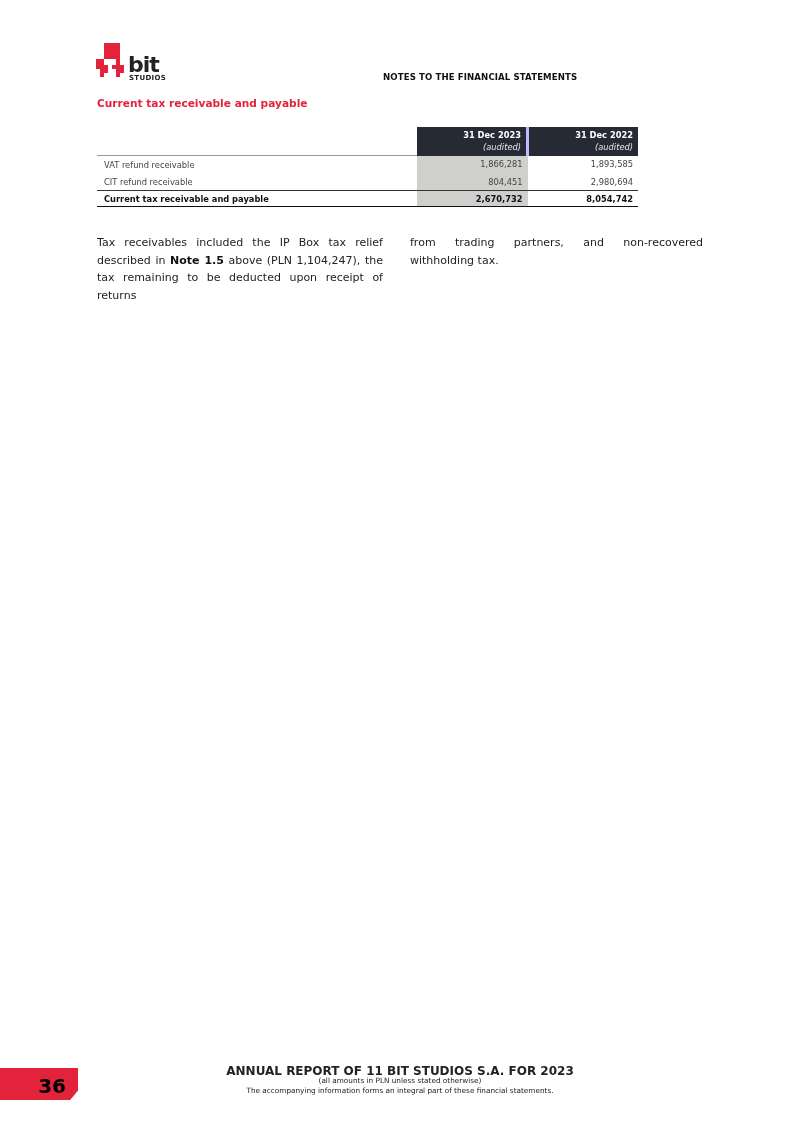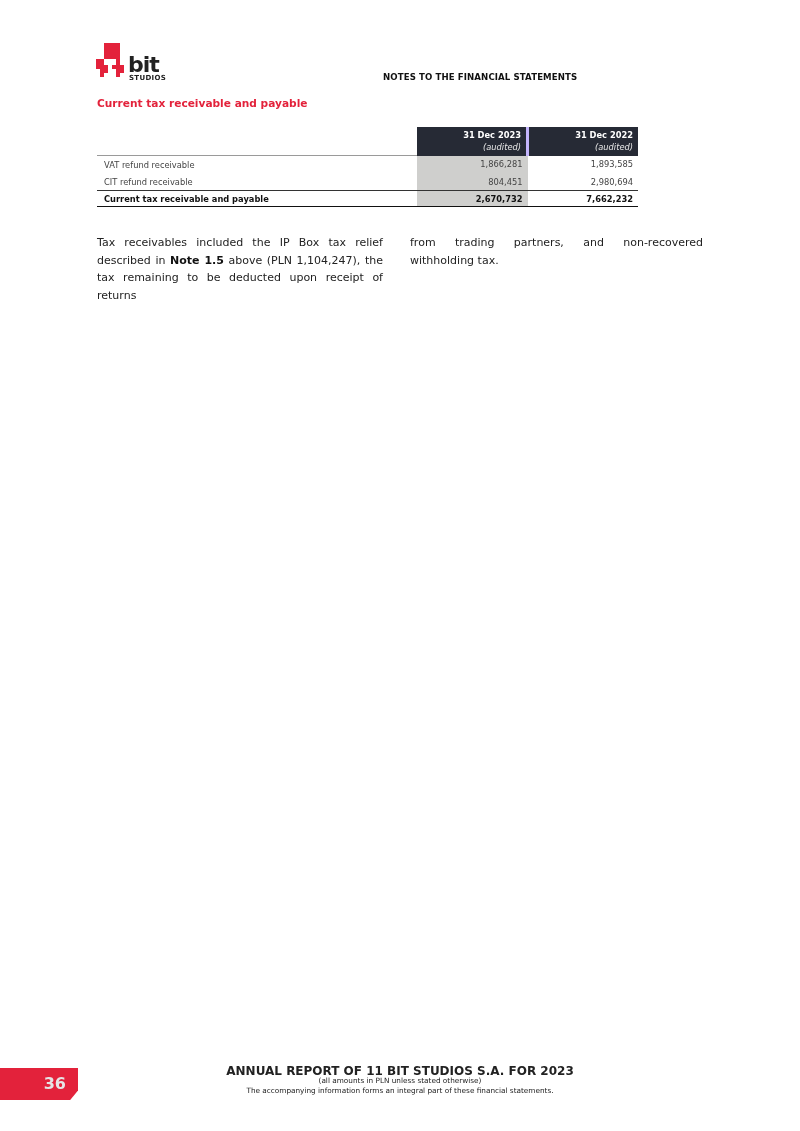--- a/index.html
+++ b/index.html
@@ -34,21 +34,21 @@
     table.fin tbody td.shade { background: #cfcfcd; }
     table.fin tbody tr.total td { font-weight: bold; color: #111; border-top: 1.5px solid #333; border-bottom: 1.5px solid #111; height: 15px; }
     .col { position: absolute; top: 234px; width: 286px; font-size: 11px; line-height: 17.5px; color: #222; text-align: justify; }
     .col.left { left: 97px; }
     .col.right { left: 410px; width: 293px; }
     .col b { font-weight: bold; color: #111; }
     .page-tab {
       position: absolute; left: 0; top: 1068px; width: 78px; height: 32px; background: #e3223b;
       clip-path: polygon(0 0, 100% 0, 100% 70%, 90% 100%, 0 100%);
     }
-    .page-num { position: absolute; right: 12px; top: 6px; color: #e5e5e5; font-weight: bold; font-size: 16px; }
+    .page-num { position: absolute; right: 12px; top: 6px; color: #000000; font-weight: bold; font-size: 20px; }
     .footer { position: absolute; left: 200px; top: 1066px; width: 400px; text-align: center; color: #222; }
     .footer .f1 { font-size: 12px; font-weight: bold; line-height: 10px; }
     .footer .f2 { font-size: 7.3px; line-height: 10px; }
   </style>
 </head>
 <body>
 
 <div class="logo">
   <svg width="32" height="38" viewBox="0 0 32 38" style="position:absolute;left:0;top:0">
     <polygon points="8,0 24,0 24,22 28,22 28,30 24,30 24,34 20,34 20,26 16,26 16,22 20,22 20,16 8,16 8,22 12,22 12,30 8,30 8,34 4,34 4,26 0,26 0,16 8,16" fill="#e3223b"></polygon>
@@ -82,21 +82,21 @@
       <td class="num">1,893,585</td>
     </tr>
     <tr>
       <td class="label">CIT refund receivable</td>
       <td class="num shade">804,451</td>
       <td class="num">2,980,694</td>
     </tr>
     <tr class="total">
       <td class="label">Current tax receivable and payable</td>
       <td class="num shade">2,670,732</td>
-      <td class="num">7,662,232</td>
+      <td class="num">8,054,742</td>
     </tr>
   </tbody>
 </table>
 
 <div class="col left"><span>Tax receivables included the IP Box tax relief described in </span><b>Note 1.5</b><span> above (PLN 1,104,247), the tax remaining to be deducted upon receipt of returns</span></div>
 
 <div class="col right">from trading partners, and non-recovered withholding tax.</div>
 
 <div class="page-tab">
   <span class="page-num">36</span>

